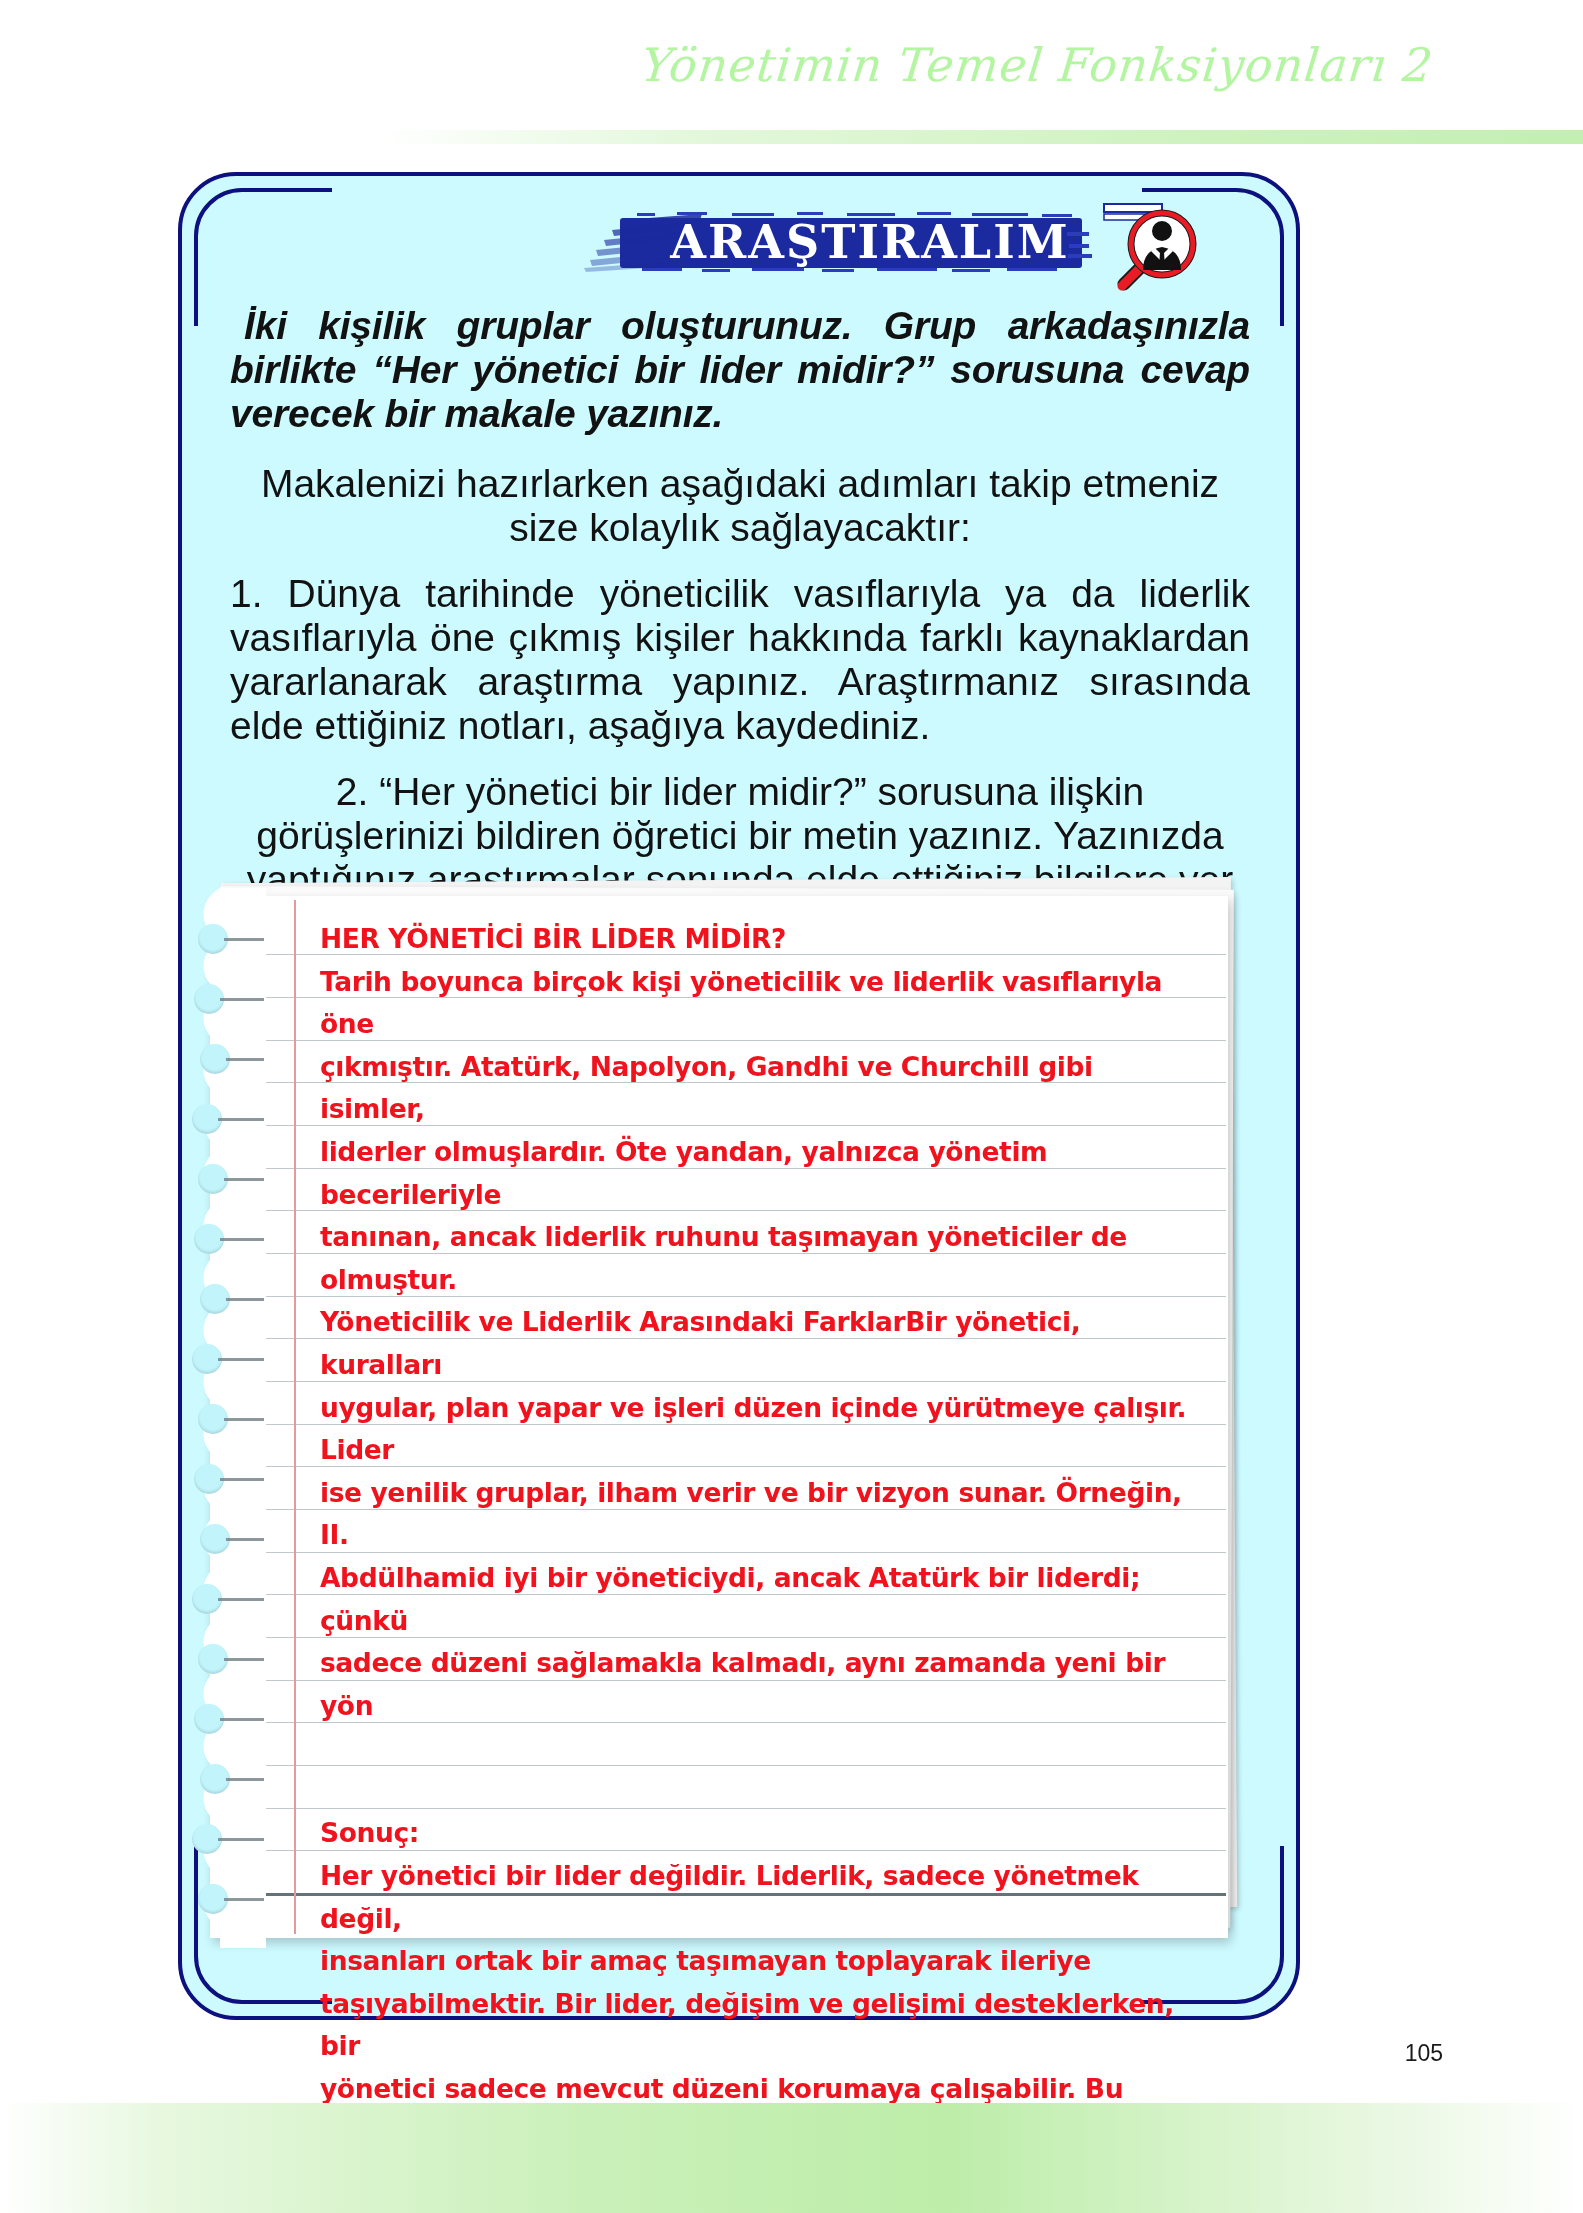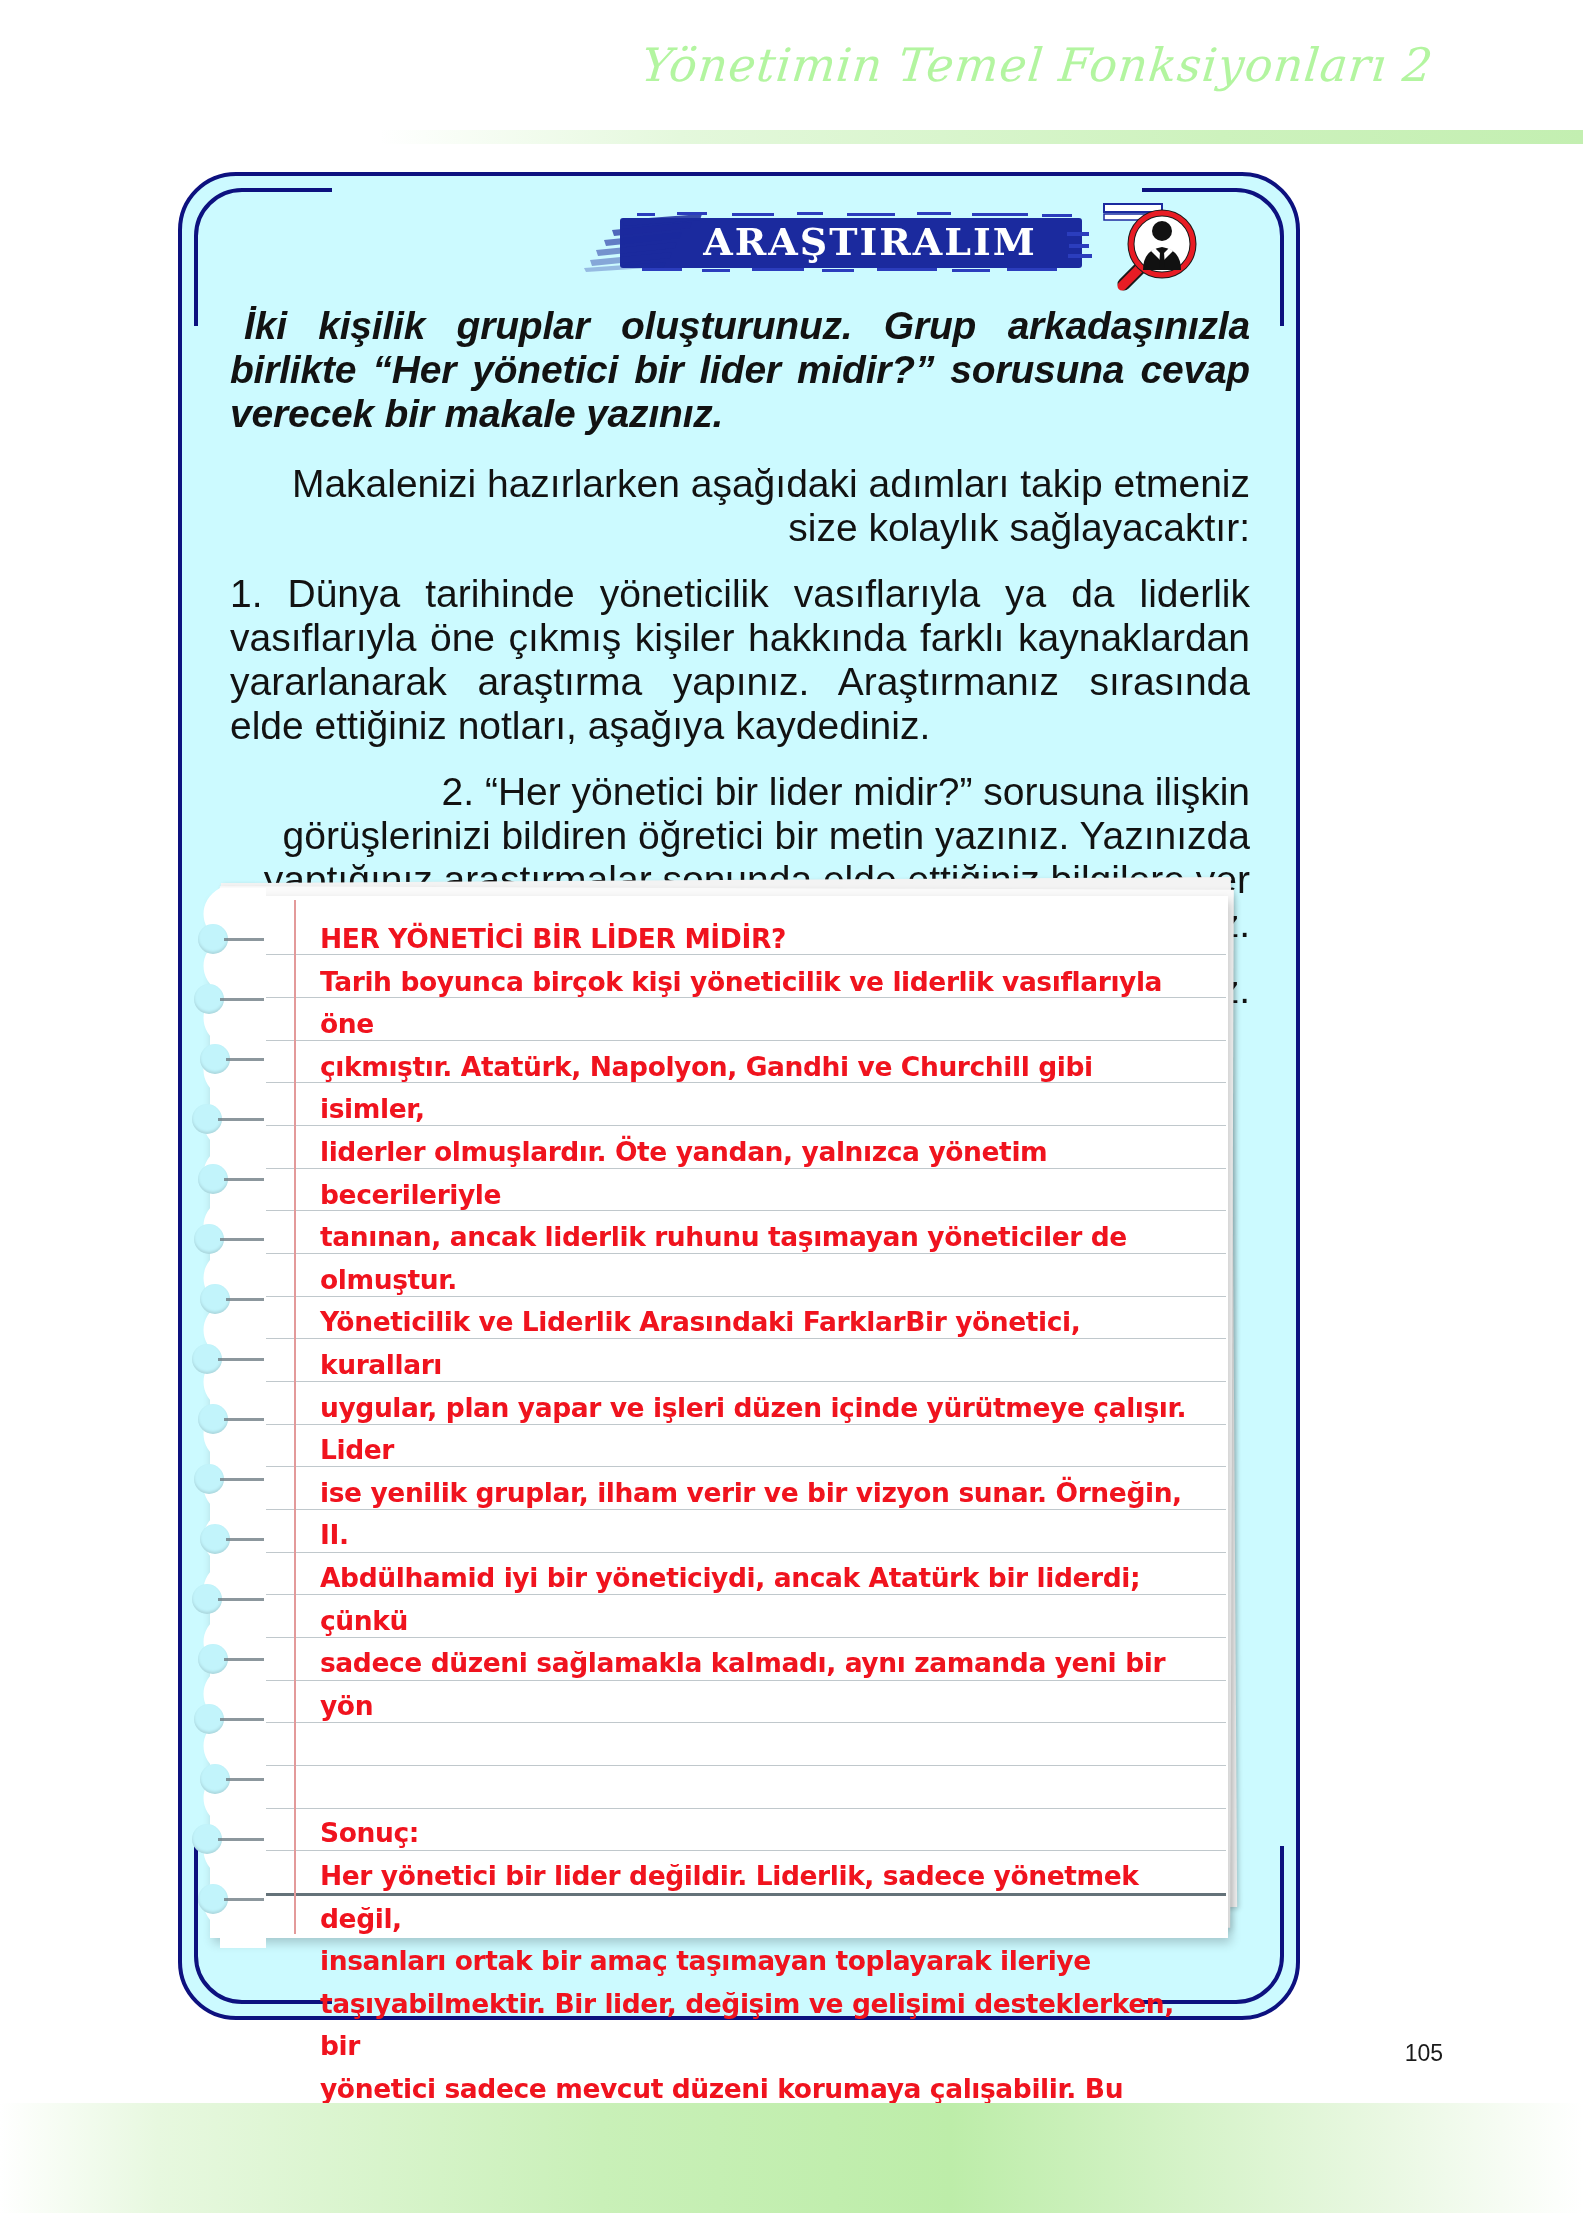--- a/index.html
+++ b/index.html
@@ -109,21 +109,21 @@
     border-radius: 3px;
   }
   .brush svg { position: absolute; left: 0; top: 0; }
   .banner-text {
     position: absolute;
     left: 78px;
     top: 24px;
     width: 420px;
     text-align: center;
     font-family: "DejaVu Serif", "Liberation Serif", serif;
-    font-size: 38px;
+    font-size: 46px;
     font-weight: 700;
     color: #ffffff;
     letter-spacing: 2px;
     line-height: 52px;
   }
   .banner-icon {
     position: absolute;
     left: 498px;
     top: -4px;
     width: 120px;
@@ -145,21 +145,21 @@
     text-align: justify;
     font-family: "Liberation Sans", sans-serif;
   }
   p.txt.lead {
     font-weight: 700;
     font-style: italic;
     text-indent: 14px;
     margin-bottom: 26px;
     letter-spacing: -0.2px;
   }
-  p.txt.nojust { text-align: right; }
+  p.txt.nojust { text-align: center; }
 
   
   .notebook {
     position: absolute;
     left: 10px;
     top: 700px;
     width: 1072px;
     height: 1090px;
   }
   .sheet-back2 {

